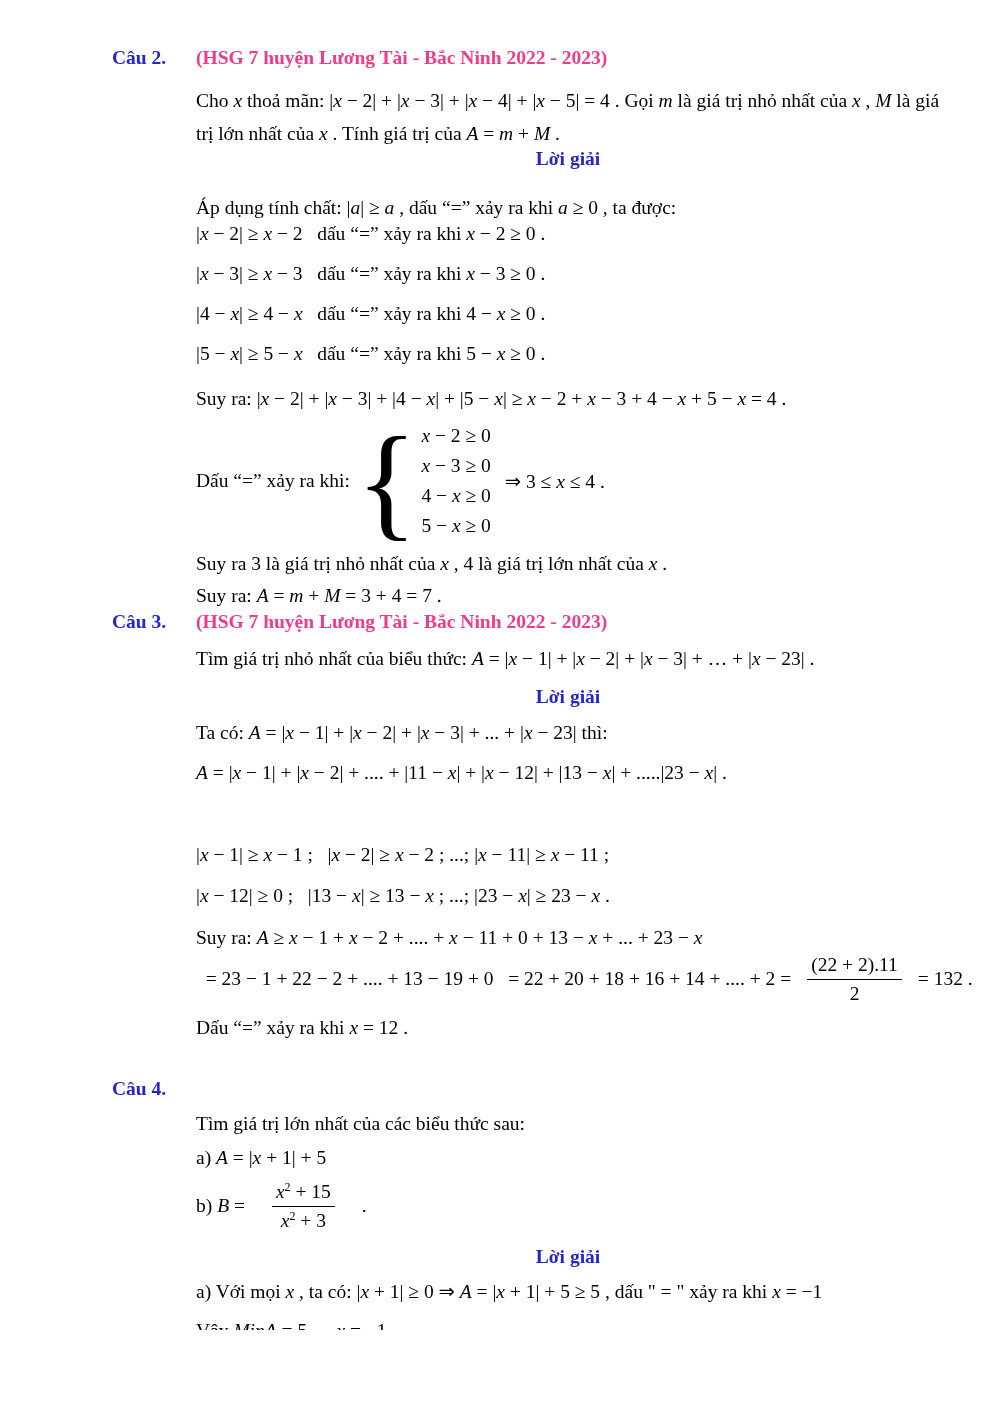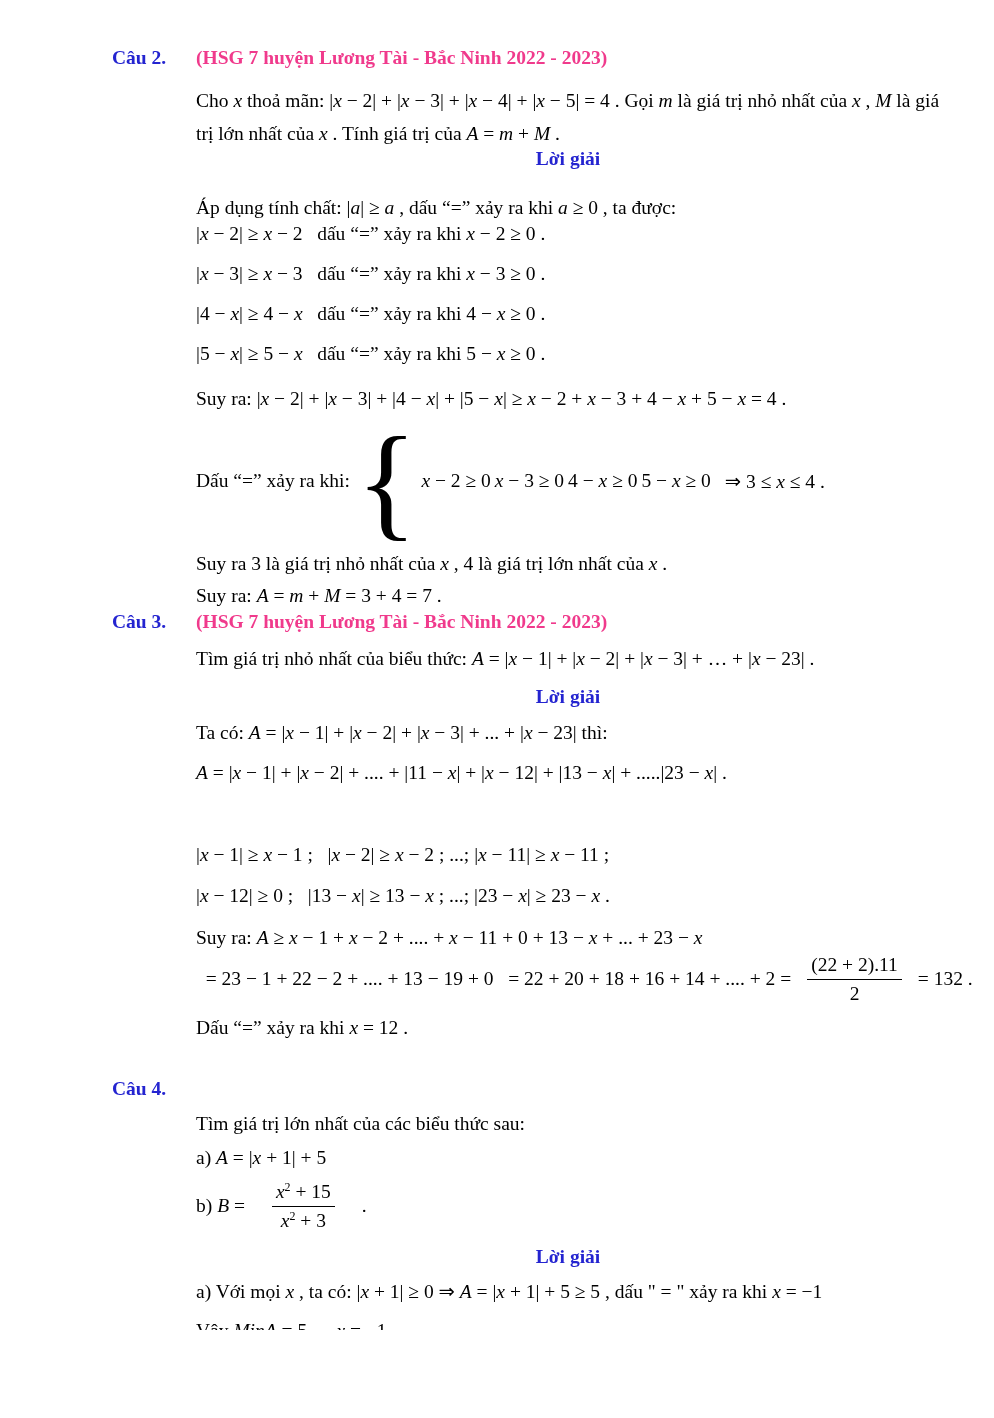--- a/index.html
+++ b/index.html
@@ -16,21 +16,21 @@
   .para{position:absolute;line-height:33px;}
   .heading{position:absolute;display:flex;font-weight:bold;white-space:nowrap;}
   .qlabel{color:var(--heading-blue,#2424d0);width:84px;flex:none;}
   .qsource{color:var(--heading-pink,#f03a8c);}
   .sol{position:absolute;left:196px;width:744px;text-align:center;font-weight:bold;
        color:var(--heading-blue,#2424d0);}
   i{font-style:italic;}
   sup{font-size:12px;line-height:0;}
   .sysrow{position:absolute;display:flex;align-items:center;white-space:nowrap;}
   .brace{font-size:128px;line-height:1;font-weight:400;margin:0 4px 0 6px;}
-  .syscol{display:flex;flex-direction:row;gap:4px;}
+  .syscol{display:flex;flex-direction:column;gap:4px;}
   .syscol .row{line-height:26px;}
   .sysresult{margin-left:14px;}
   .fracline{position:absolute;display:flex;align-items:center;white-space:nowrap;}
   .frac{display:inline-flex;flex-direction:column;align-items:center;margin:0 16px;}
   .frac .num{display:block;padding:0 4px 2px;border-bottom:1.5px solid #000;line-height:24px;}
   .frac .den{display:block;padding-top:2px;line-height:24px;}
 </style>
 </head>
 <body>
 

